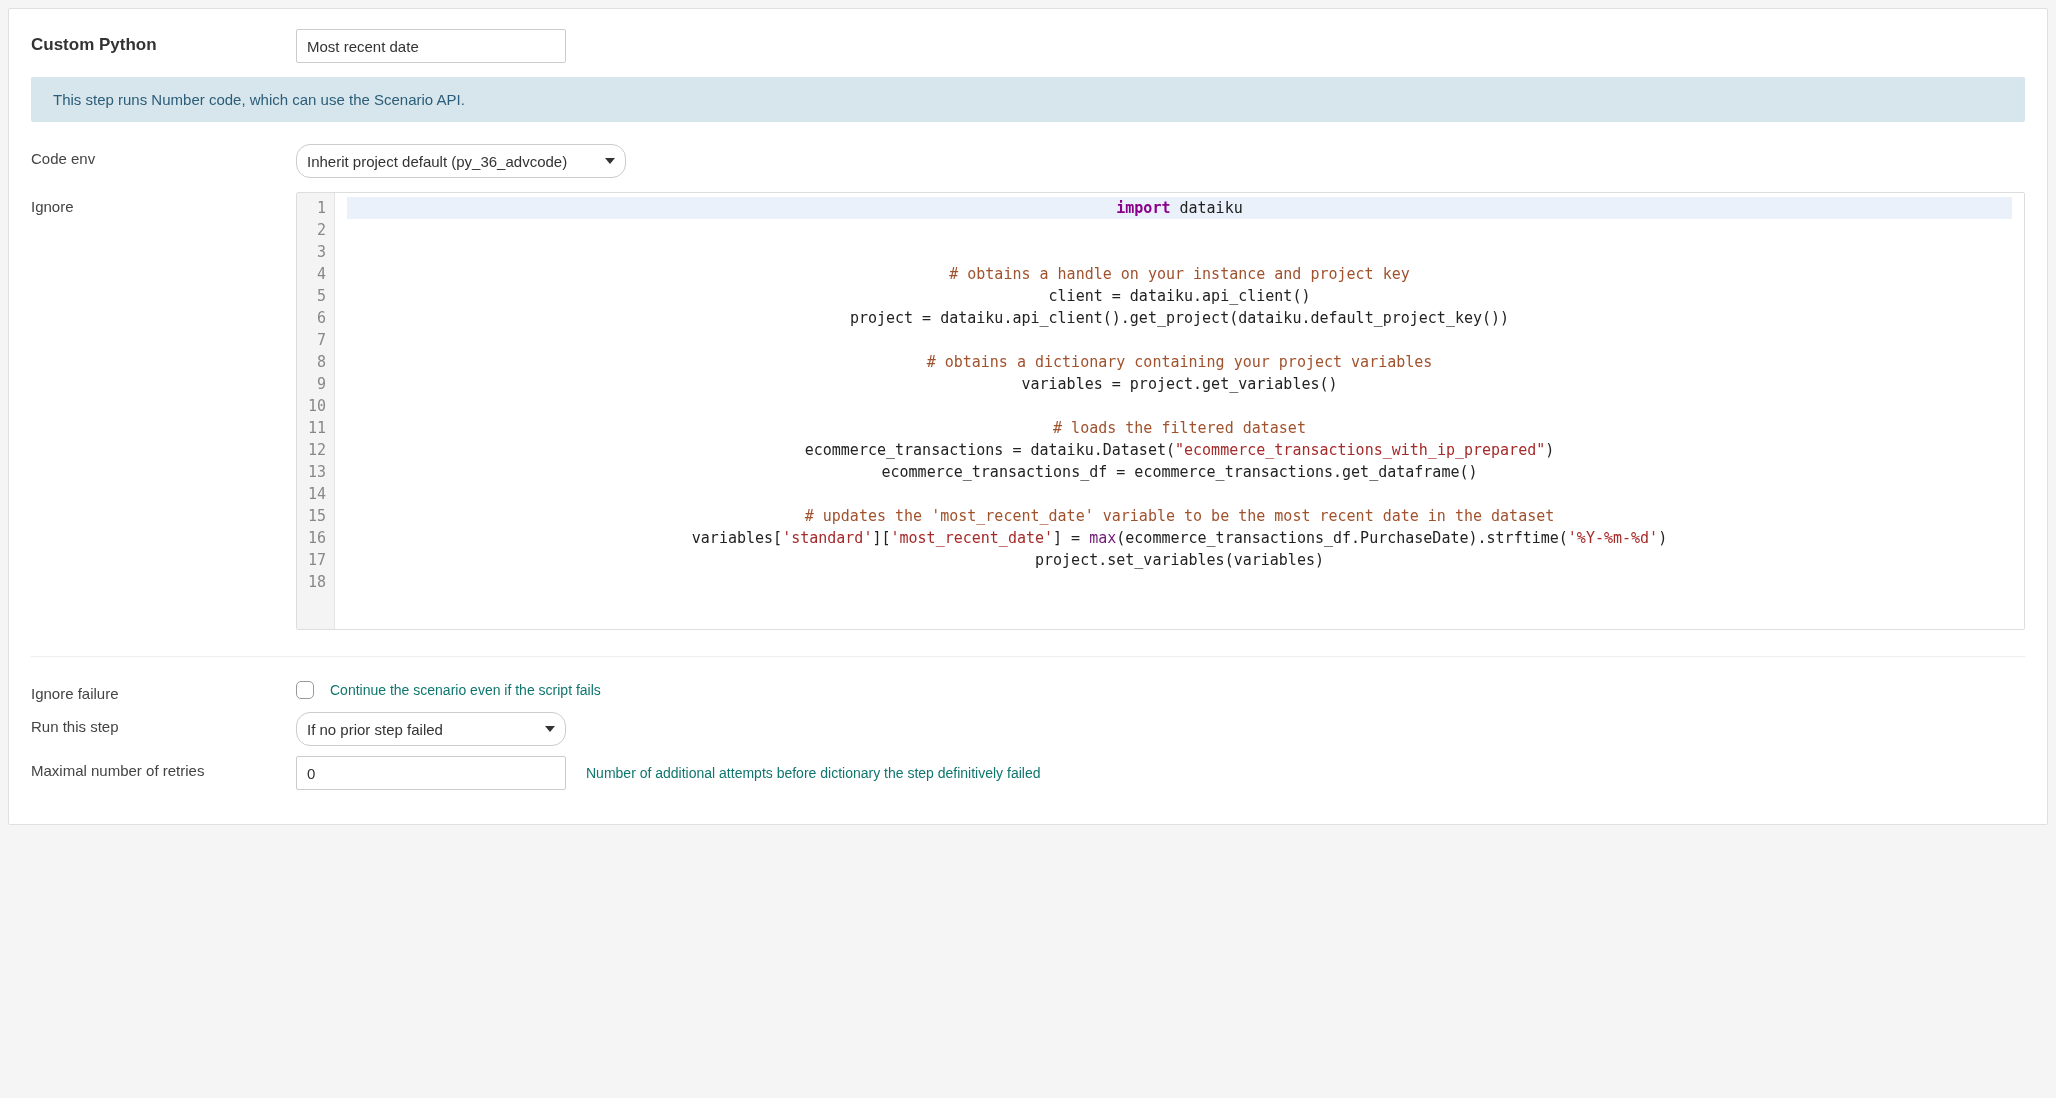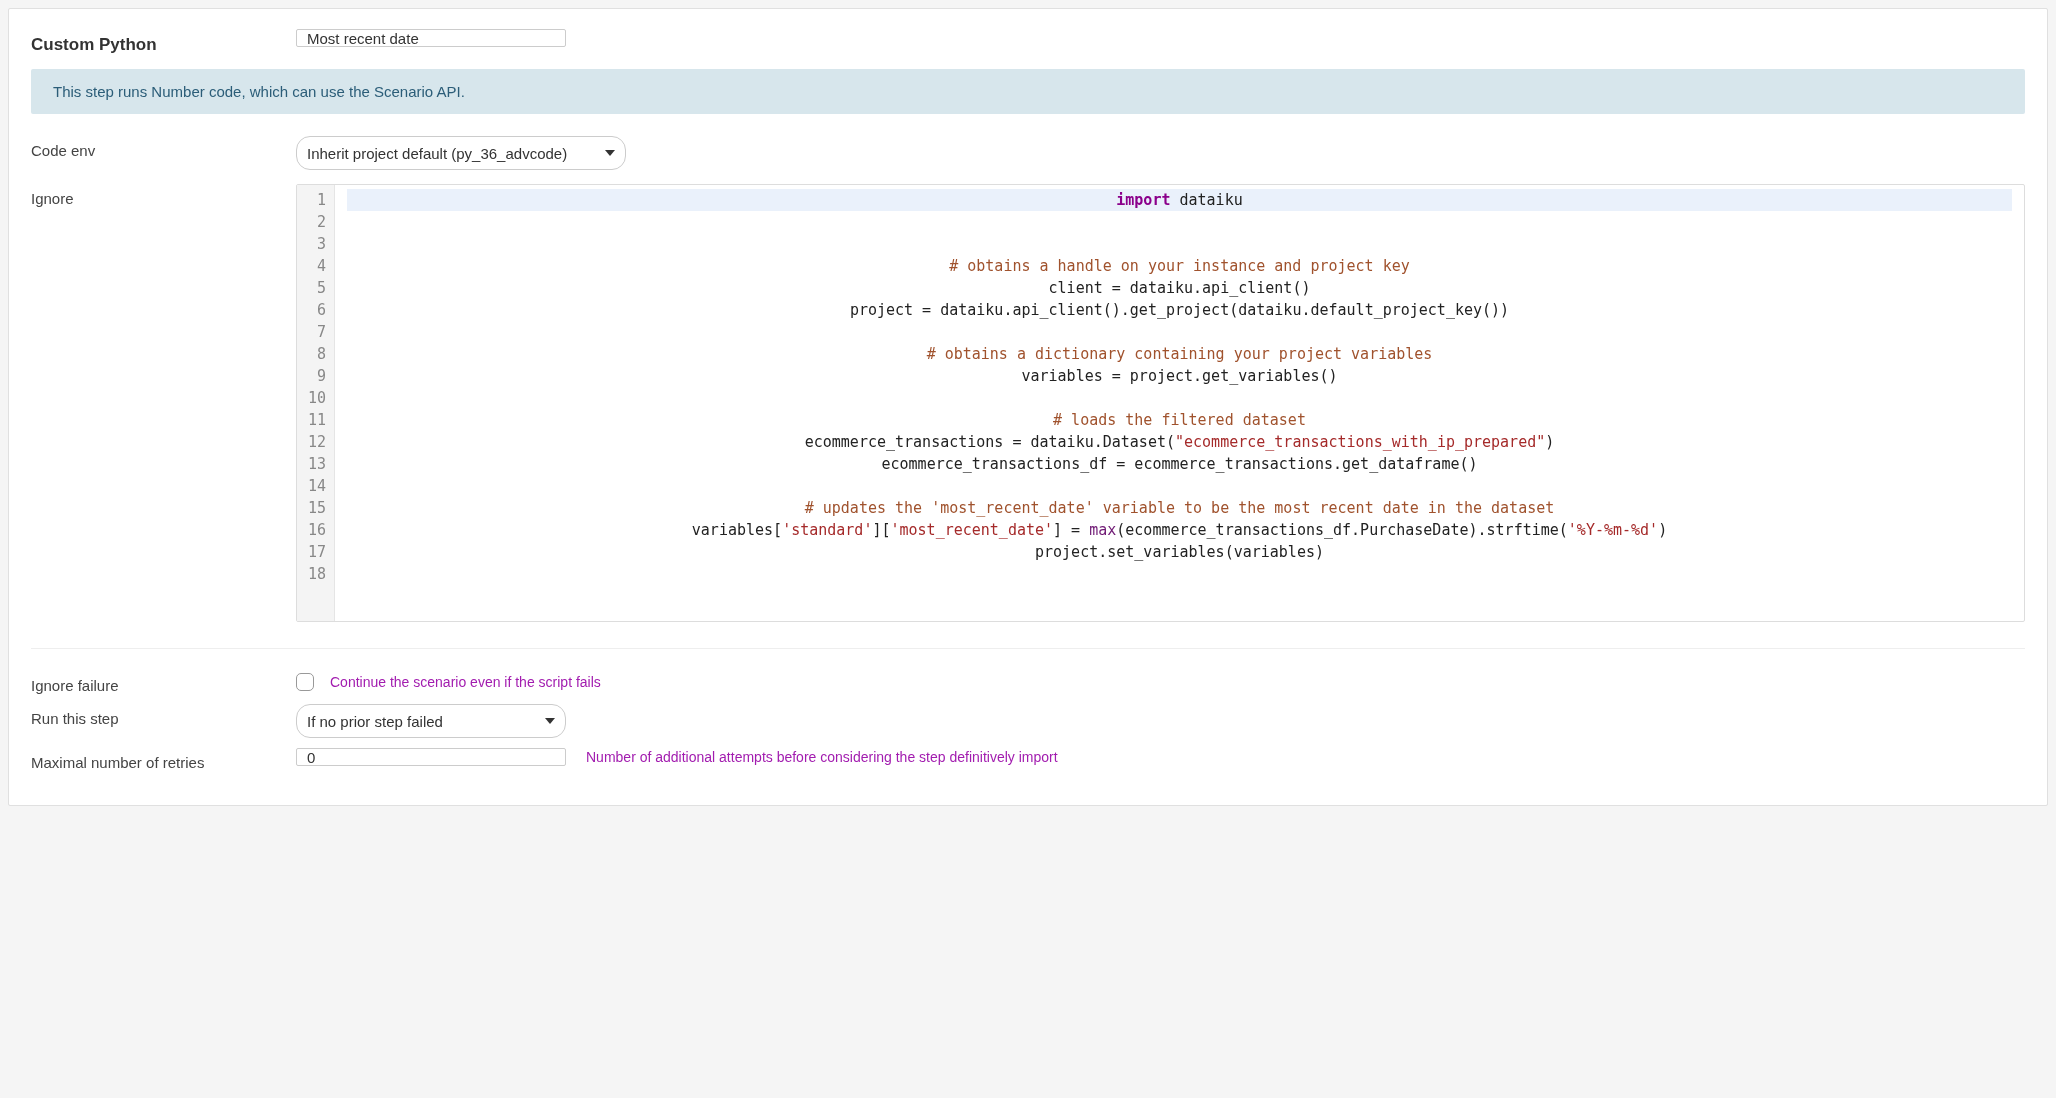--- a/index.html
+++ b/index.html
@@ -32,21 +32,21 @@
   .label-col.bold {
     font-weight: 700;
     color: #333;
     font-size: 17px;
   }
   .value-col {
     flex: 1;
   }
   input[type=text].text-input {
     width: 270px;
-    height: 18px;
+    height: 34px;
     padding: 4px 10px;
     border: 1px solid #ccc;
     border-radius: 2px;
     font-size: 15px;
     color: #333;
   }
   input[type=text].text-input.small { width: 270px; }
   .info-banner {
     background: #d7e6ec;
     color: #2b5d78;
@@ -79,21 +79,21 @@
     padding-top: 2px;
   }
   .cb {
     width: 18px; height: 18px;
     border: 1.5px solid #999;
     border-radius: 5px;
     background: #fff;
     cursor: pointer;
   }
   .hint {
-    color: #a21caf;
+    color: #0f766e;
     font-size: 14px;
   }
   hr.sep {
     border: none;
     border-top: 1px solid #eee;
     margin: 26px 0 22px 0;
   }
   
   .editor {
     border: 1px solid #ddd;
@@ -216,17 +216,17 @@
             </svg>
         </span>
       </div>
     </div>
   </div>
 
   <div class="row tight retries-row">
     <div class="label-col">Maximal number of retries</div>
     <div class="value-col">
       <input type="text" class="text-input small" value="0" style="">
-      <span class="hint">Number of additional attempts before considering the step definitively import</span>
+      <span class="hint">Number of additional attempts before dictionary the step definitively failed</span>
     </div>
   </div>
 
 </div>
 
 </body></html>

